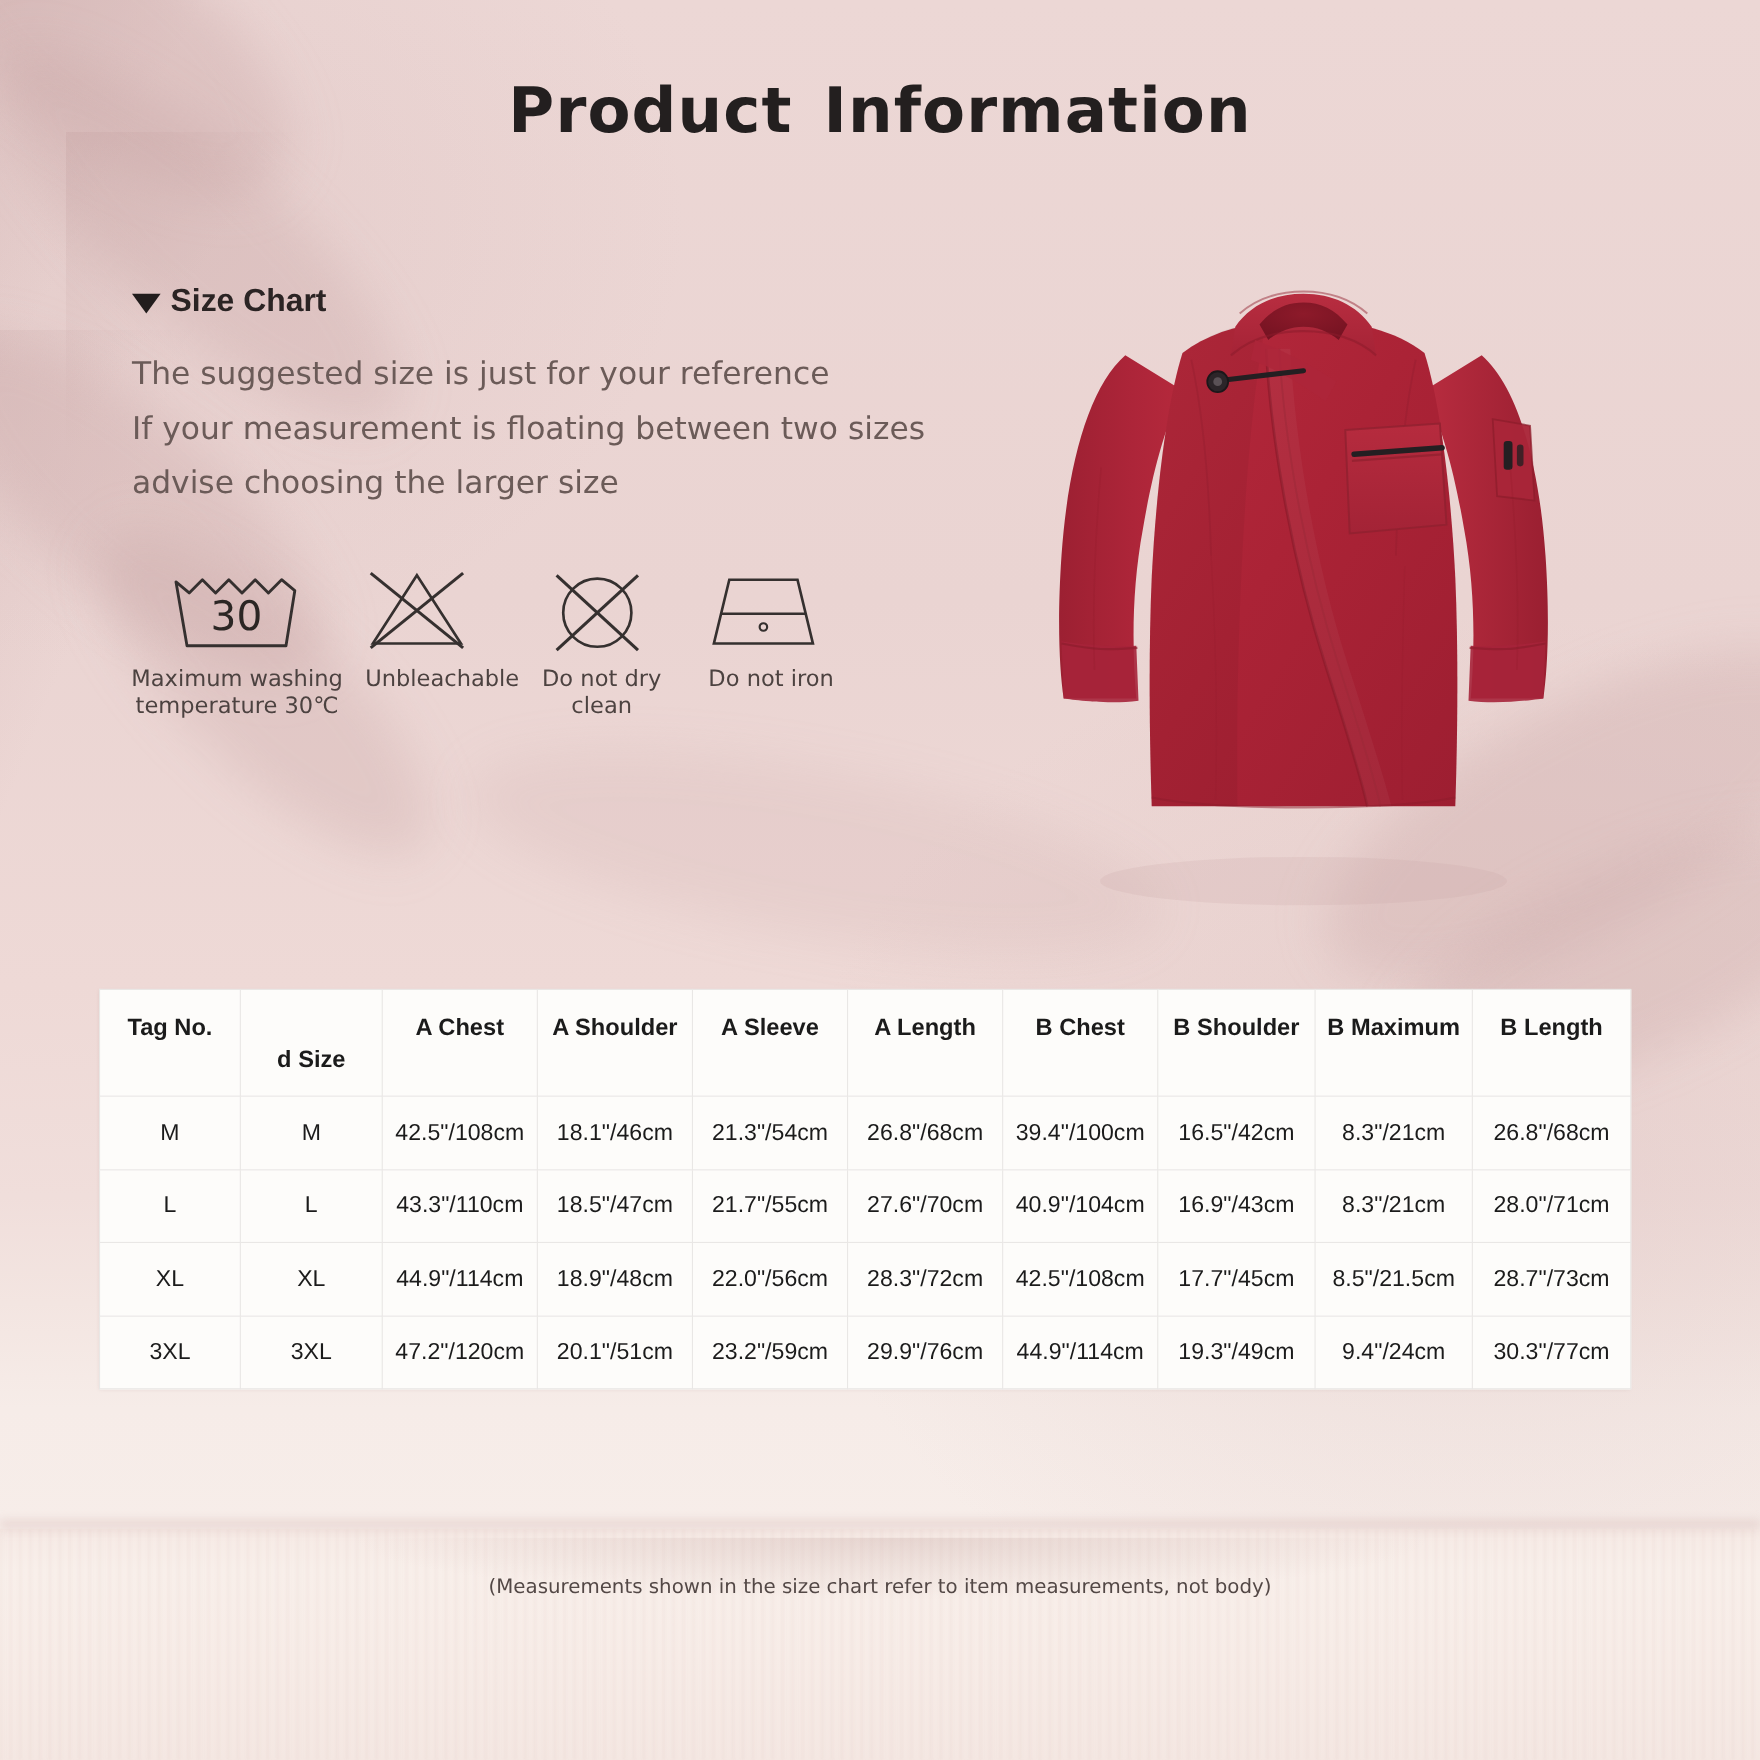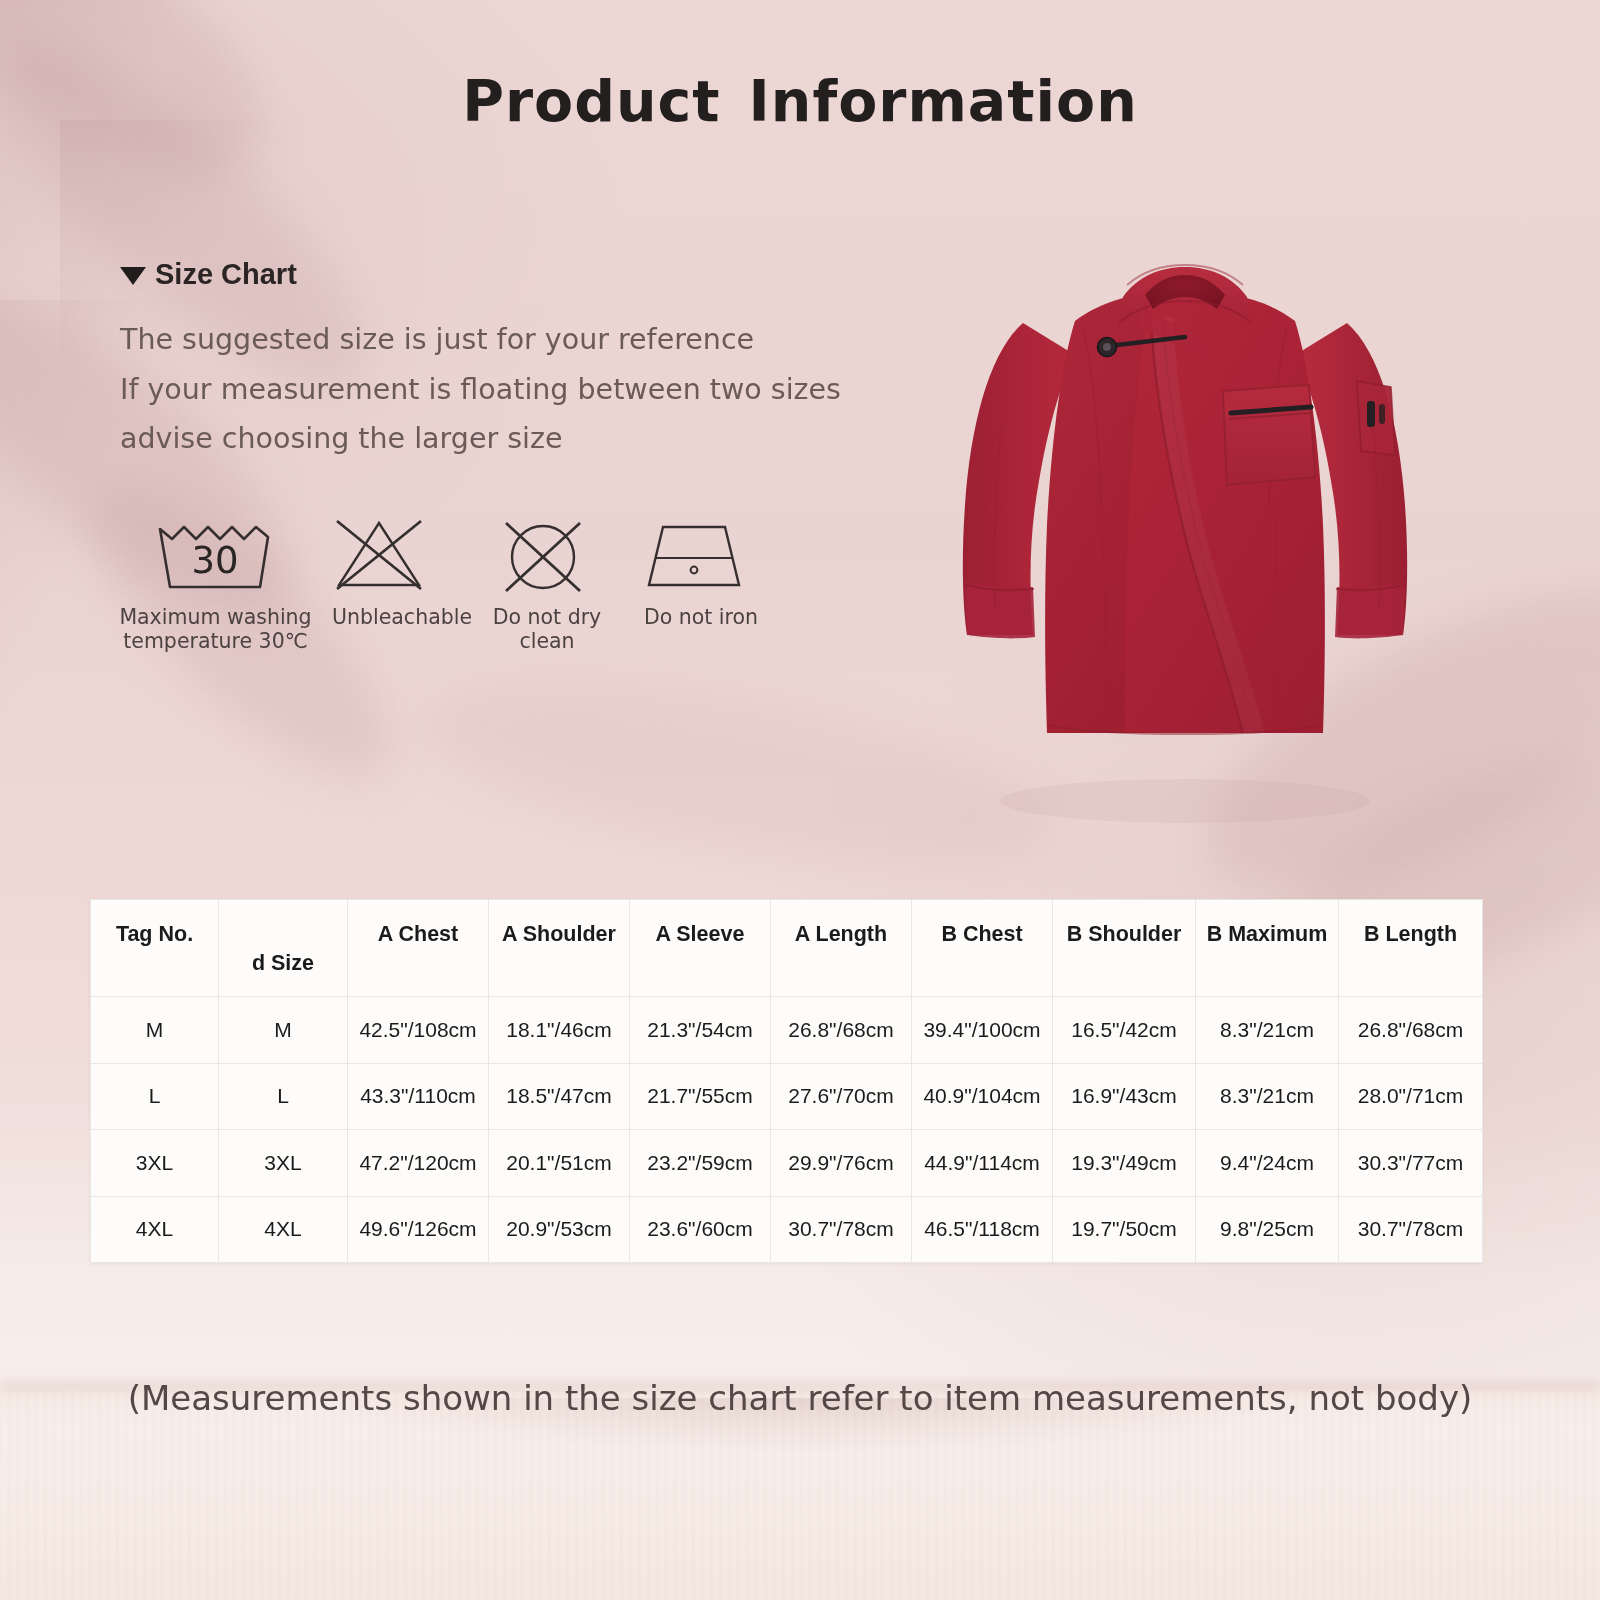--- a/index.html
+++ b/index.html
@@ -148,23 +148,23 @@
   col.c3 { width:141px; }
   col.c4 { width:141px; }
   col.c5 { width:141px; }
   col.c6 { width:141px; }
   col.c7 { width:143px; }
   col.c8 { width:143px; }
   col.c9 { width:144px; }
 
   
   .footnote {
-    position:absolute; left:0; right:0; top:1378px;
+    position:absolute; left:0; right:0; top:1432px;
     text-align:center;
-    font-size:34px;
+    font-size:18px;
     color:#534846;
     font-family:"DejaVu Sans", sans-serif;
   }
 </style>
 </head>
 <body>
 
 <div id="page">
 
   <div class="frond" style="left:-120px;top:-60px;width:420px;height:180px;transform:rotate(38deg);"></div>
@@ -390,43 +390,43 @@
             <td>43.3"/110cm</td>
             <td>18.5"/47cm</td>
             <td>21.7"/55cm</td>
             <td>27.6"/70cm</td>
             <td>40.9"/104cm</td>
             <td>16.9"/43cm</td>
             <td>8.3"/21cm</td>
             <td>28.0"/71cm</td>
           </tr>
           <tr>
+            <td>XL</td>
+            <td>XL</td>
+            <td>44.9"/114cm</td>
+            <td>18.9"/48cm</td>
+            <td>22.0"/56cm</td>
+            <td>28.3"/72cm</td>
+            <td>42.5"/108cm</td>
+            <td>17.7"/45cm</td>
+            <td>8.5"/21.5cm</td>
+            <td>28.7"/73cm</td>
+          </tr>
+          <tr>
             <td>3XL</td>
             <td>3XL</td>
             <td>47.2"/120cm</td>
             <td>20.1"/51cm</td>
             <td>23.2"/59cm</td>
             <td>29.9"/76cm</td>
             <td>44.9"/114cm</td>
             <td>19.3"/49cm</td>
             <td>9.4"/24cm</td>
             <td>30.3"/77cm</td>
           </tr>
-          <tr>
-            <td>4XL</td>
-            <td>4XL</td>
-            <td>49.6"/126cm</td>
-            <td>20.9"/53cm</td>
-            <td>23.6"/60cm</td>
-            <td>30.7"/78cm</td>
-            <td>46.5"/118cm</td>
-            <td>19.7"/50cm</td>
-            <td>9.8"/25cm</td>
-            <td>30.7"/78cm</td>
-          </tr>
         </tbody>
     </table>
   </div>
 
   <div class="footnote">(Measurements shown in the size chart refer to item measurements, not body)</div>
 
   <div class="shelf"></div>
   <div class="shelf-tex"></div>
   <div class="shelf-top"></div>
   <div class="shelf-shadow"></div>

